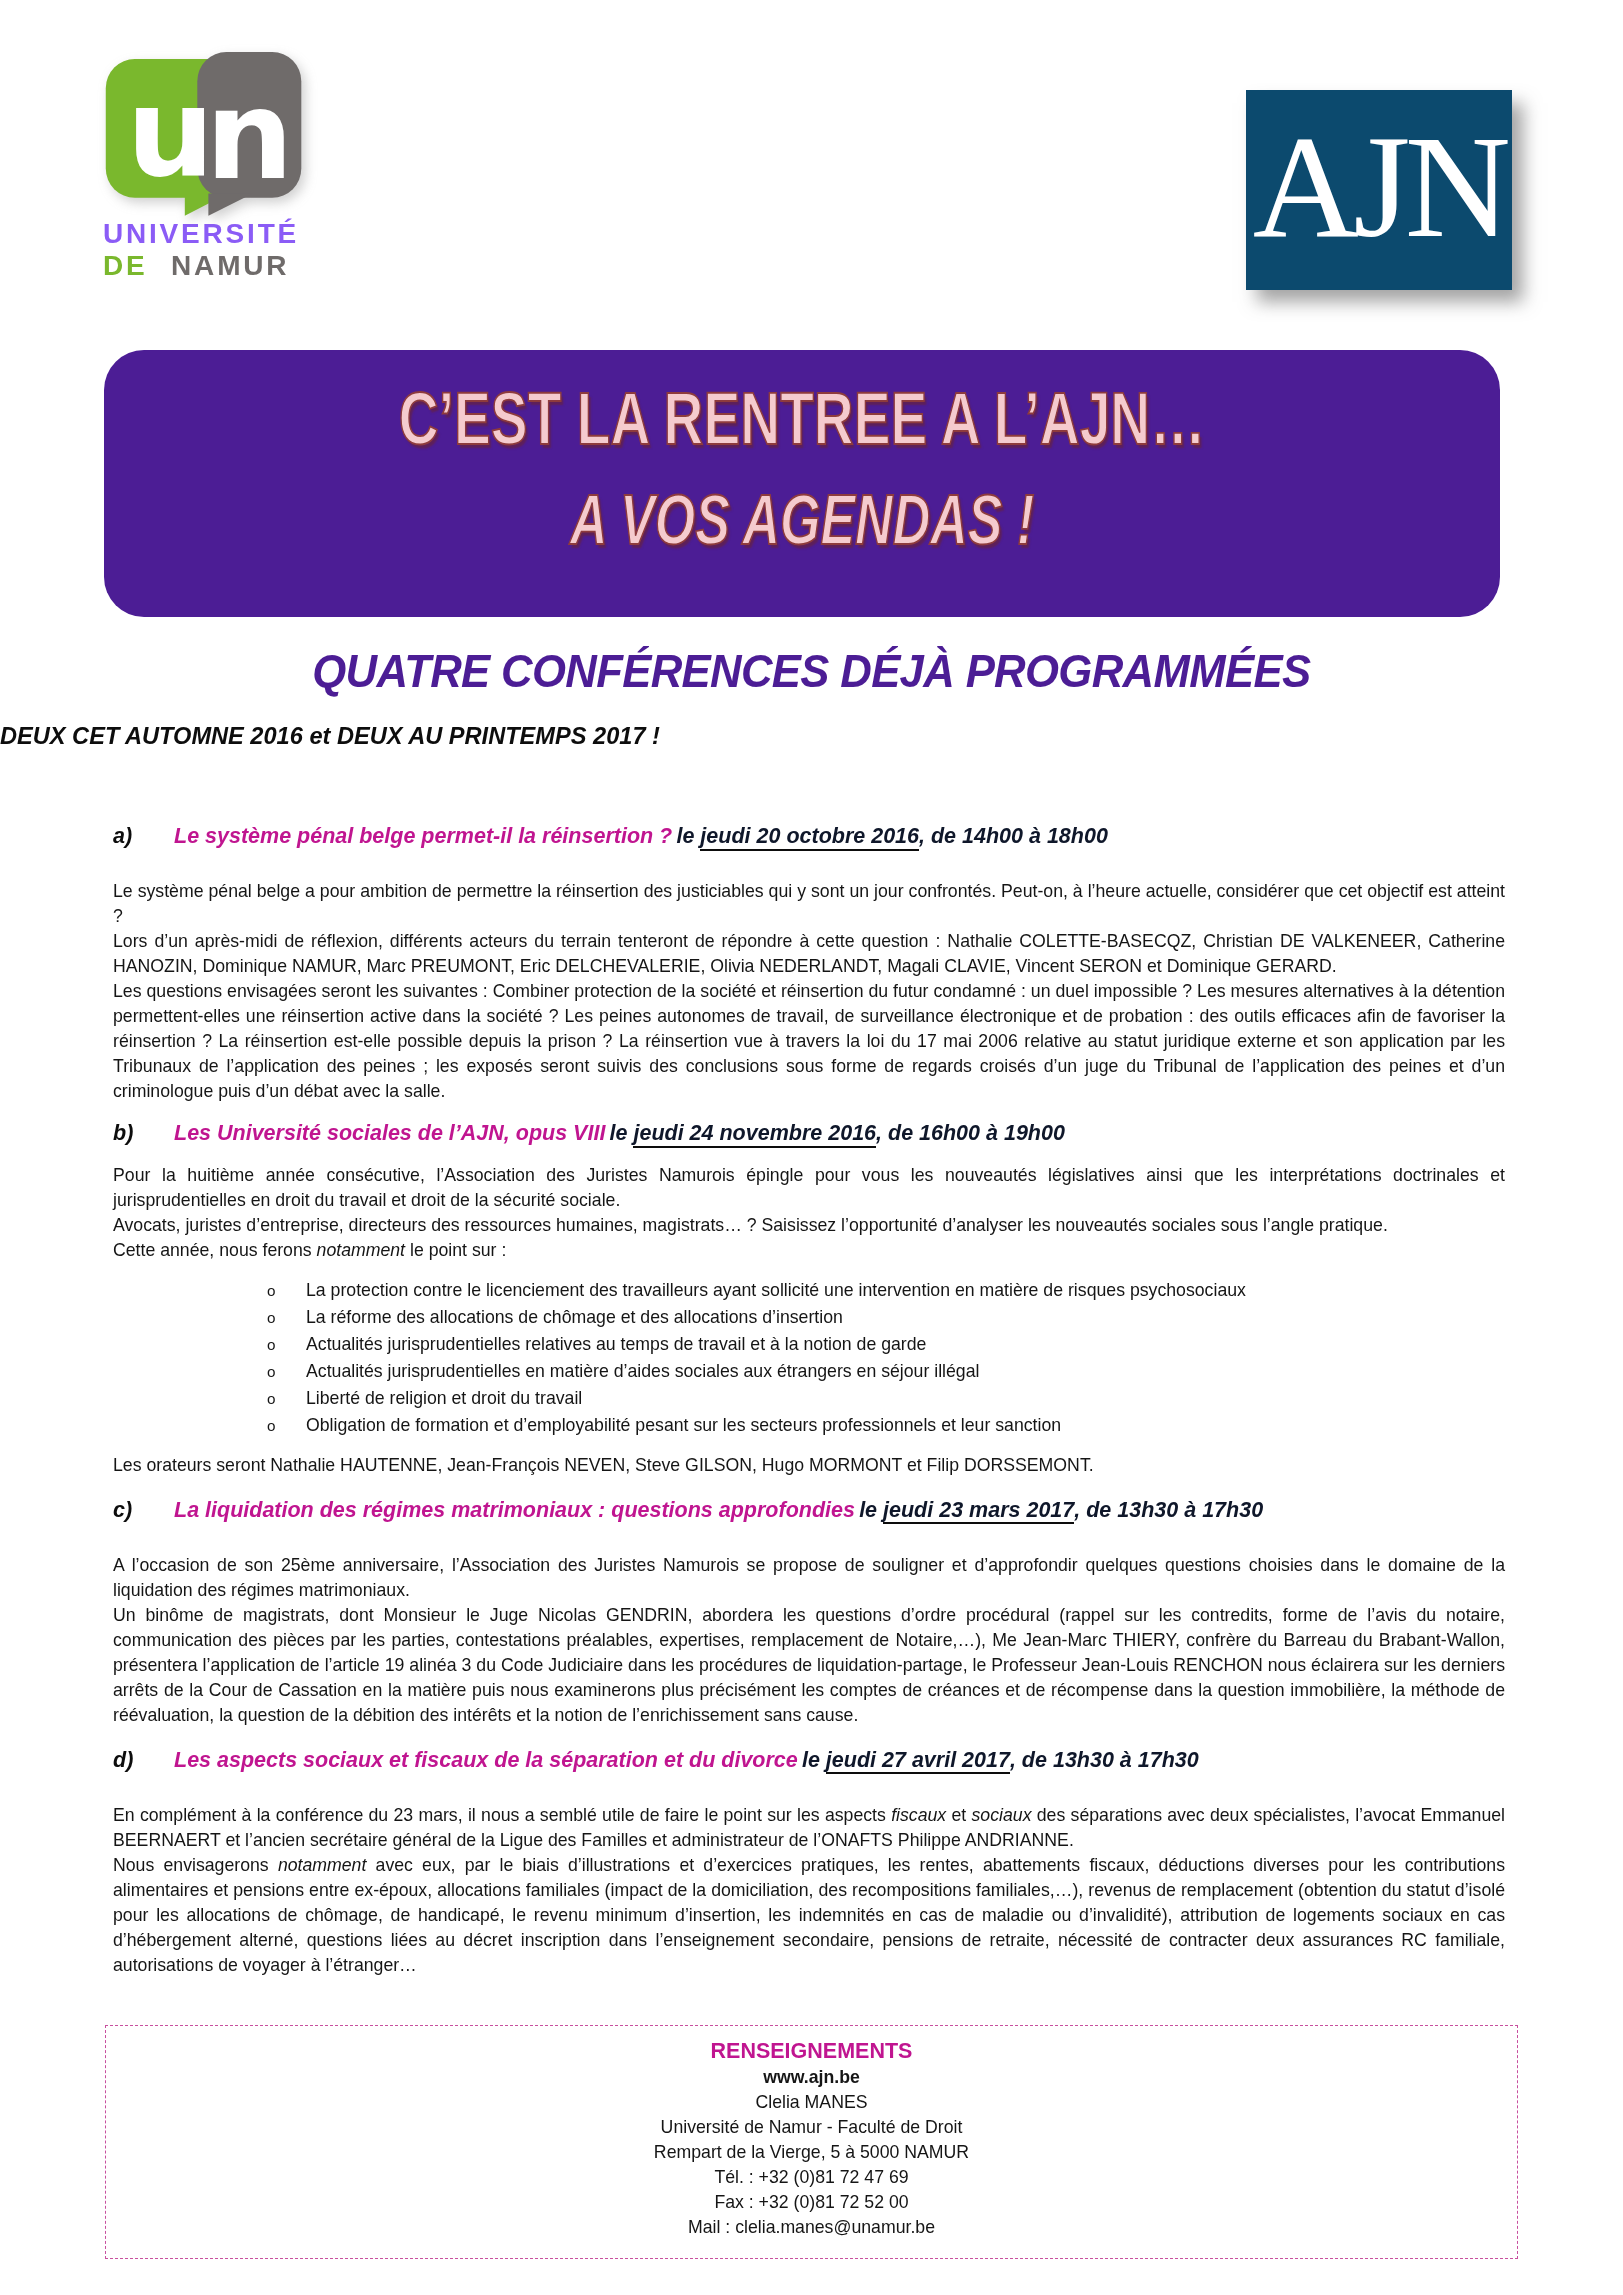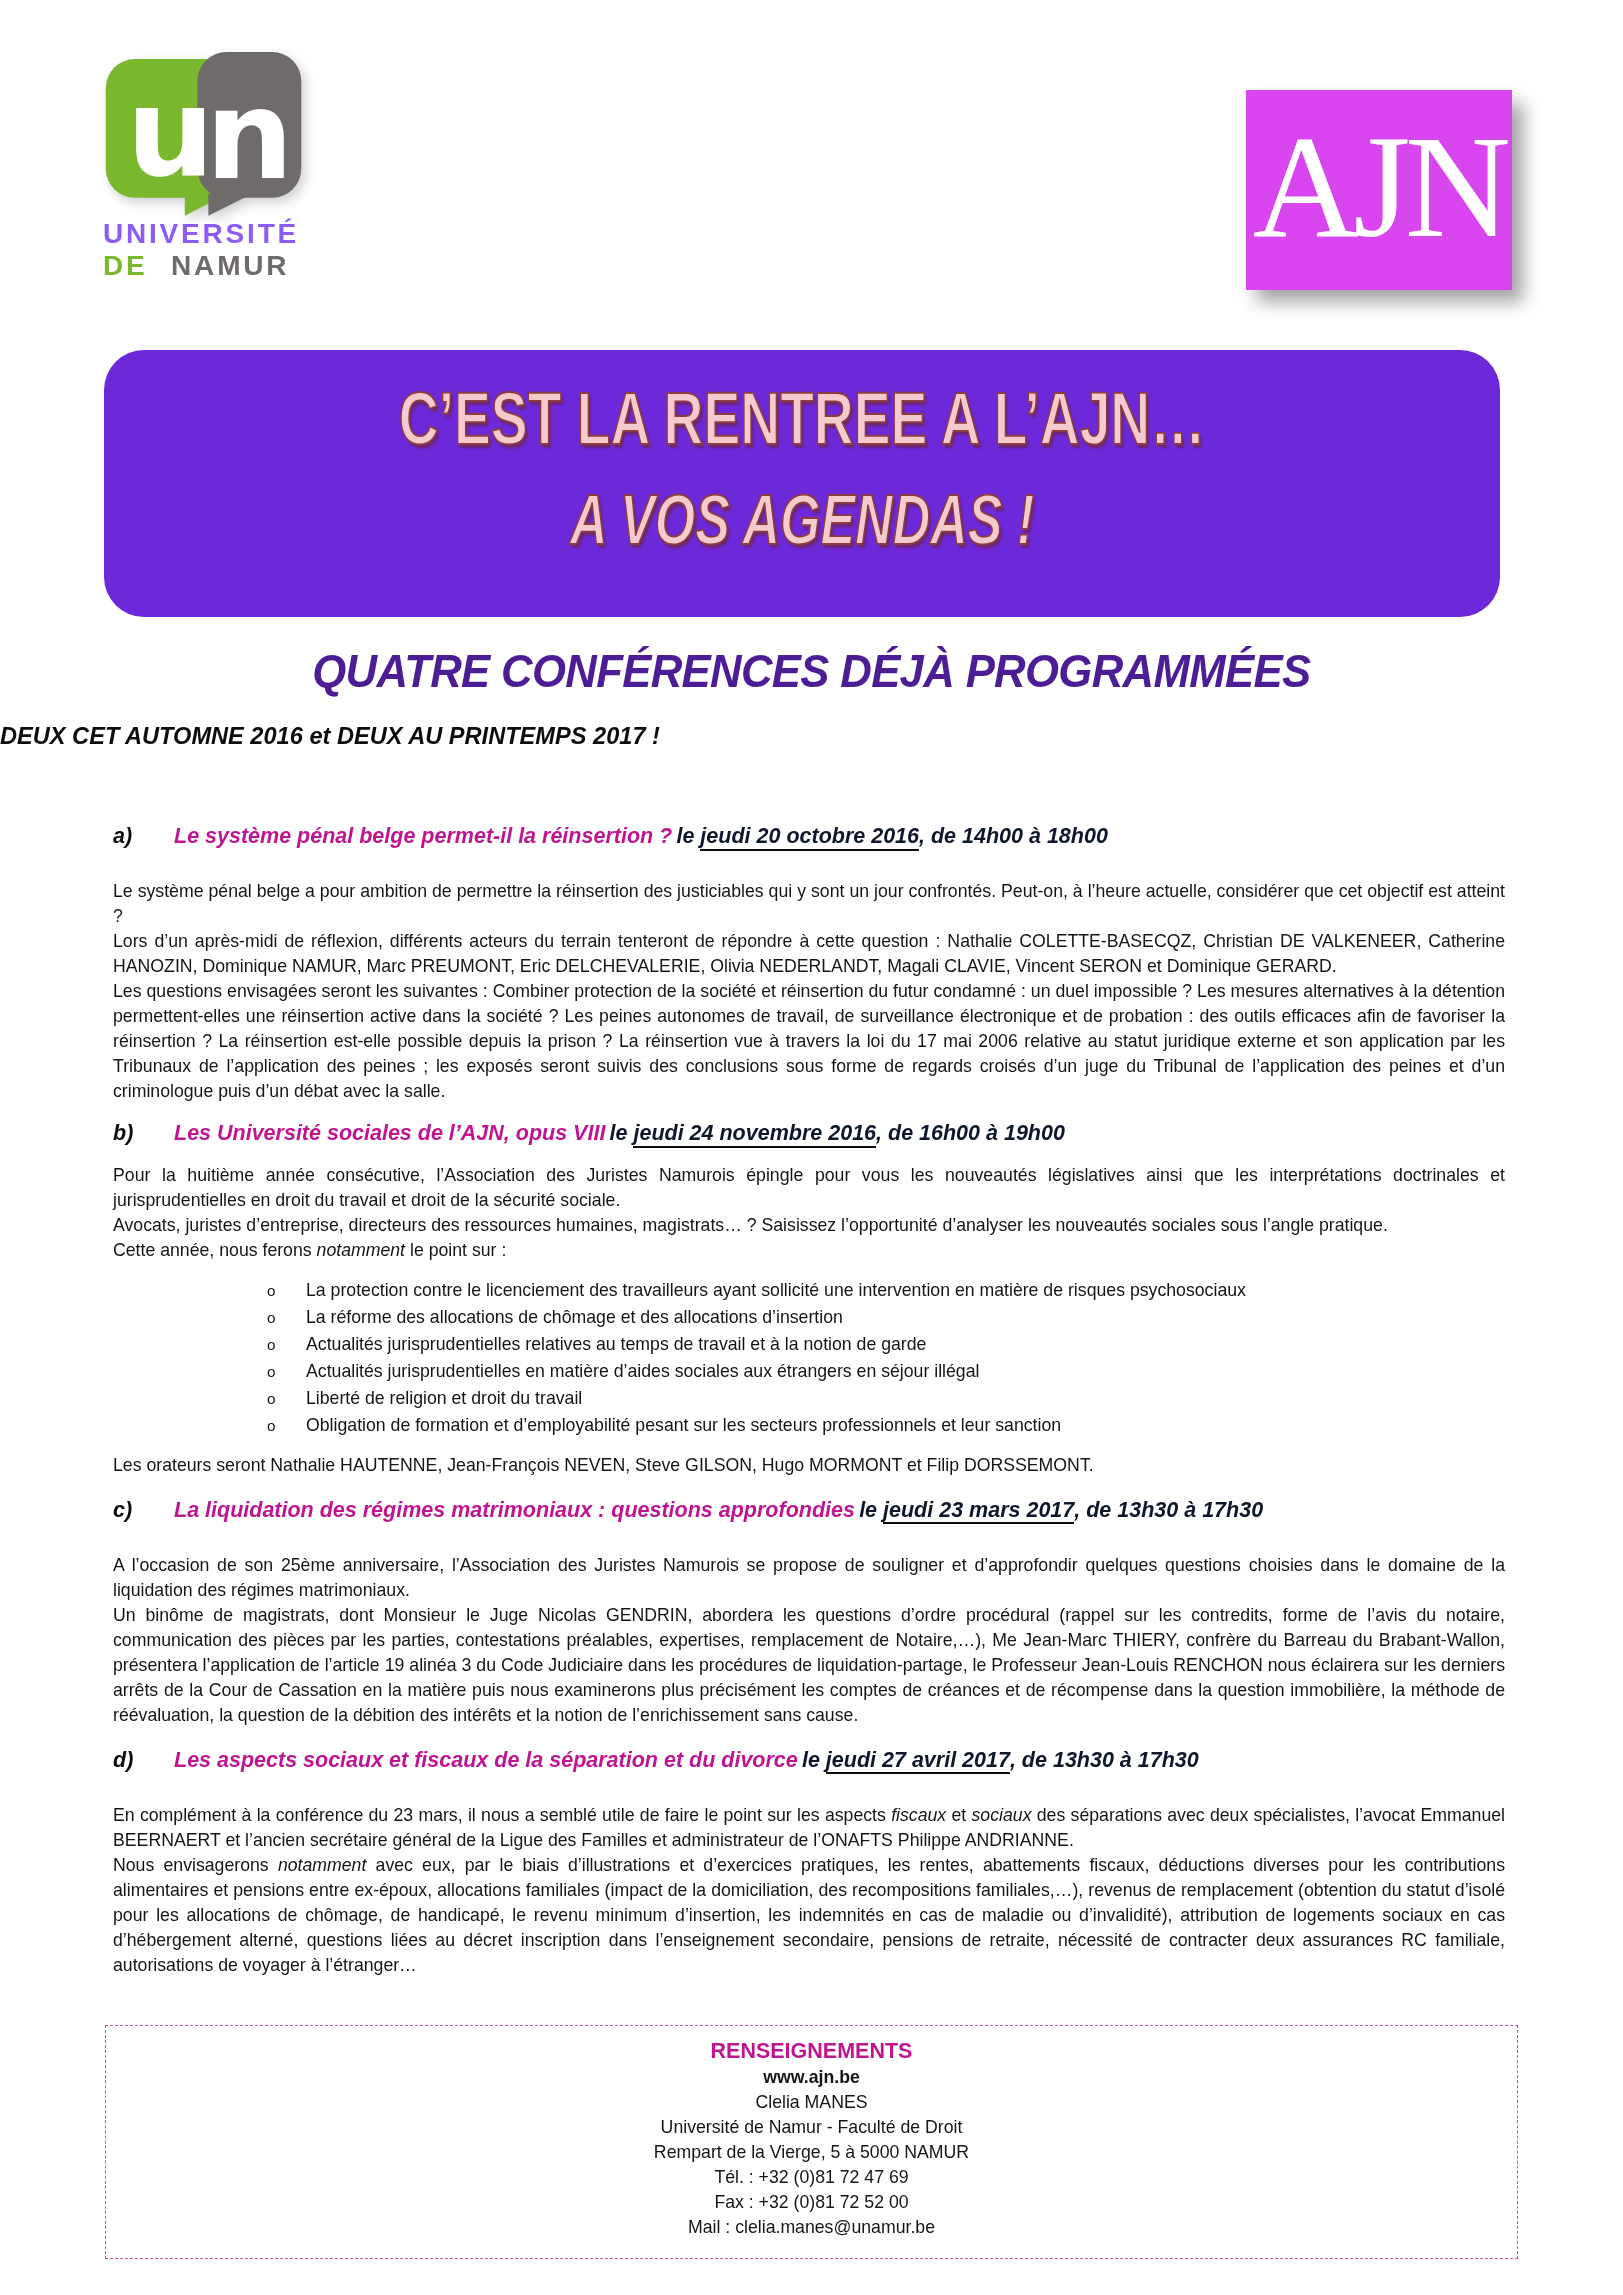--- a/index.html
+++ b/index.html
@@ -19,34 +19,34 @@
   .unamur-mark{display:block;filter:drop-shadow(4.2px 5.6px 5.6px rgba(120,120,120,.35));}
   .unamur-word{margin-top:4.2px;font-weight:bold;letter-spacing:2.8px;line-height:28px;}
   .unamur-line1{font-size:28px;color:#8b5cf6;}
   .unamur-line2{font-size:28px;}
   .unamur-de{color:#7ab82d;margin-right:23.6px;}
   .unamur-namur{color:#6f6b6a;}
 
   
   .ajn-logo{
     position:absolute;left:1246px;top:90px;width:266px;height:200px;
-    background:#d946ef;
+    background:#0c4a6e;
     box-shadow:11px 12.5px 16.7px rgba(90,90,90,.55);
     display:flex;align-items:center;justify-content:center;
   }
   .ajn-text{
     font-family:"Liberation Serif",serif;
     font-size:147px;line-height:147px;color:#ffffff;letter-spacing:-5.6px;
     transform:translateY(-4.2px);
   }
 
   
   .banner{
     position:absolute;left:104px;top:350px;width:1396px;height:267px;
-    background:#6d28d9;border-radius:40px;
+    background:#4c1d95;border-radius:40px;
     text-align:center;
   }
   .banner-line{
     display:inline-block;
     font-weight:bold;
     color:#f5cbce;
     -webkit-text-stroke:1.7px #8e3b3d;
     text-shadow:2.8px 3.5px 2.1px rgba(110,35,40,.55);
     transform:scale(0.80,1.08);
     transform-origin:50% 50%;

